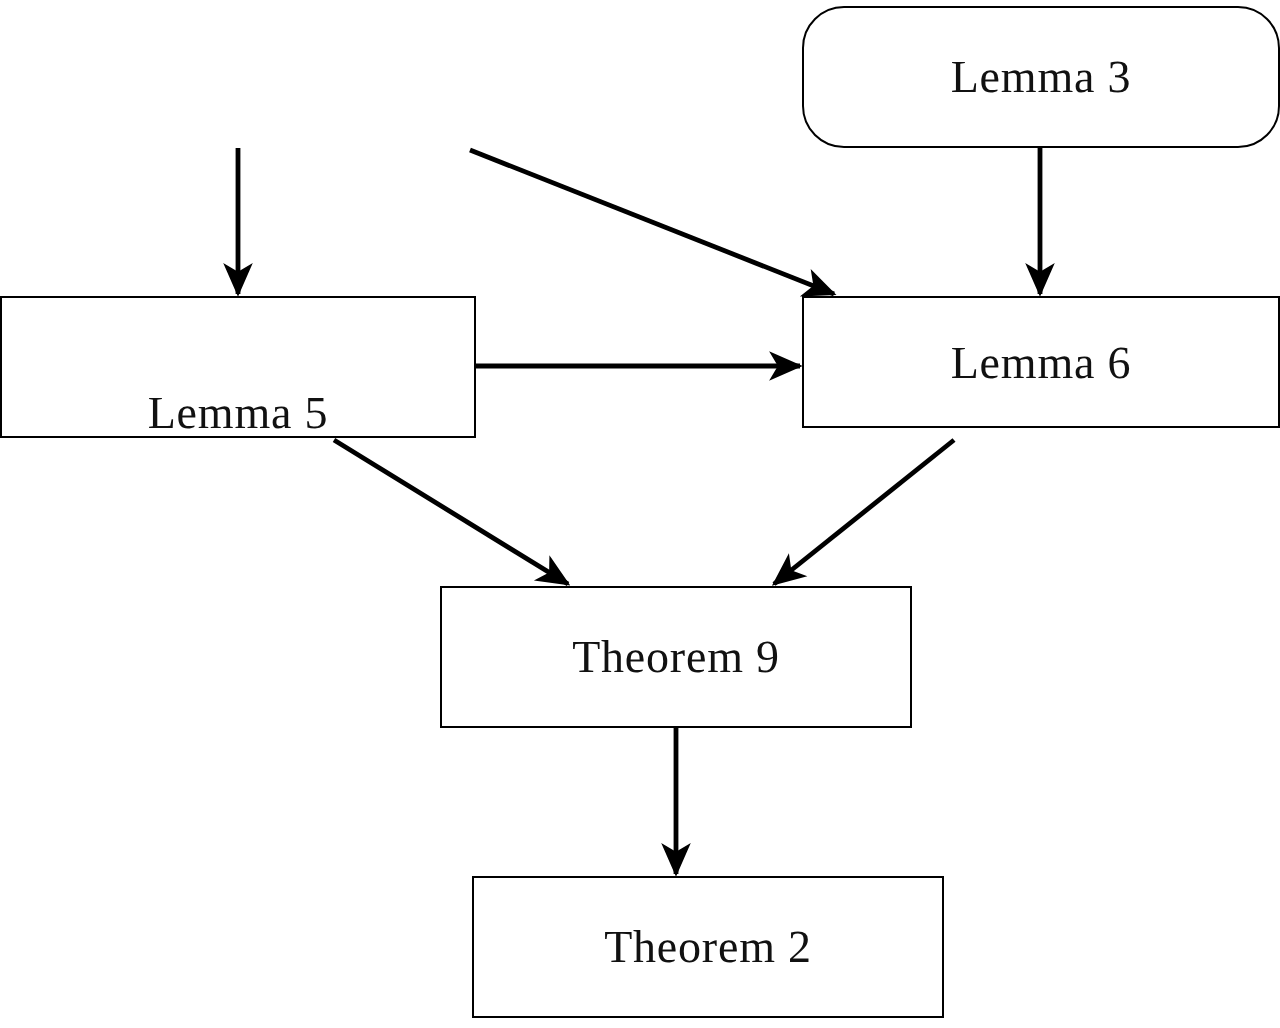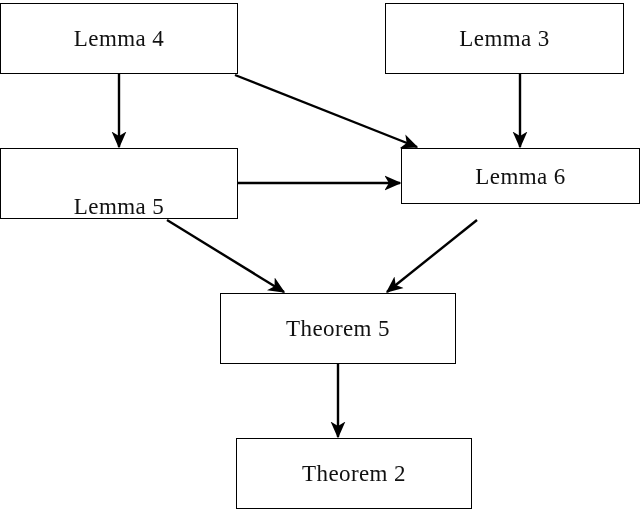--- a/index.html
+++ b/index.html
@@ -36,23 +36,23 @@
     font-family: "Liberation Serif", "DejaVu Serif", serif;
     font-size: 23px;
     line-height: 1;
     color: #111111;
     letter-spacing: 0.4px;
     white-space: nowrap;
     user-select: none;
   }
   
   #node-lemma4 { left: 0px;   top: 3px;   width: 238px; height: 71px; }
-  #node-lemma3 { left: 385px; top: 3px;   width: 239px; height: 71px; }
+  #node-lemma3 { left: 401px; top: 3px;   width: 239px; height: 71px; border-radius: 21px; }
   #node-lemma5 { left: 0px;   top: 148px; width: 238px; height: 71px; align-items: flex-end; }
-  #node-lemma6 { left: 401px; top: 148px; width: 239px; height: 56px; }
+  #node-lemma6 { left: 401px; top: 148px; width: 239px; height: 66px; }
   #node-theorem3 { left: 220px; top: 293px; width: 236px; height: 71px; }
   #node-theorem2 { left: 236px; top: 438px; width: 236px; height: 71px; }
 </style>
 </head>
 <body>
 
 <div id="diagram-root">
 
   <svg id="flow-svg" viewBox="0 0 640 514">
     <defs>
@@ -69,37 +69,34 @@
 
     <line x1="238" y1="183" x2="400" y2="183" stroke="#000000" stroke-width="2.4" marker-end="url(#arrowhead)"></line>
 
     <line x1="167" y1="220" x2="284" y2="292" stroke="#000000" stroke-width="2.4" marker-end="url(#arrowhead)"></line>
 
     <line x1="477" y1="220" x2="387" y2="292" stroke="#000000" stroke-width="2.4" marker-end="url(#arrowhead)"></line>
 
     <line x1="338" y1="364" x2="338" y2="437" stroke="#000000" stroke-width="2.4" marker-end="url(#arrowhead)"></line>
   </svg>
 
-  <div class="node-box" id="node-lemma4">
-    <span class="node-label">Lemma 4</span>
-  </div>
 
   <div class="node-box" id="node-lemma3">
     <span class="node-label">Lemma 3</span>
   </div>
 
   <div class="node-box" id="node-lemma5">
     <span class="node-label">Lemma 5</span>
   </div>
 
   <div class="node-box" id="node-lemma6">
     <span class="node-label">Lemma 6</span>
   </div>
 
   <div class="node-box" id="node-theorem3">
-    <span class="node-label">Theorem 5</span>
+    <span class="node-label">Theorem 9</span>
   </div>
 
   <div class="node-box" id="node-theorem2">
     <span class="node-label">Theorem 2</span>
   </div>
 
 </div>
 
 </body></html>

